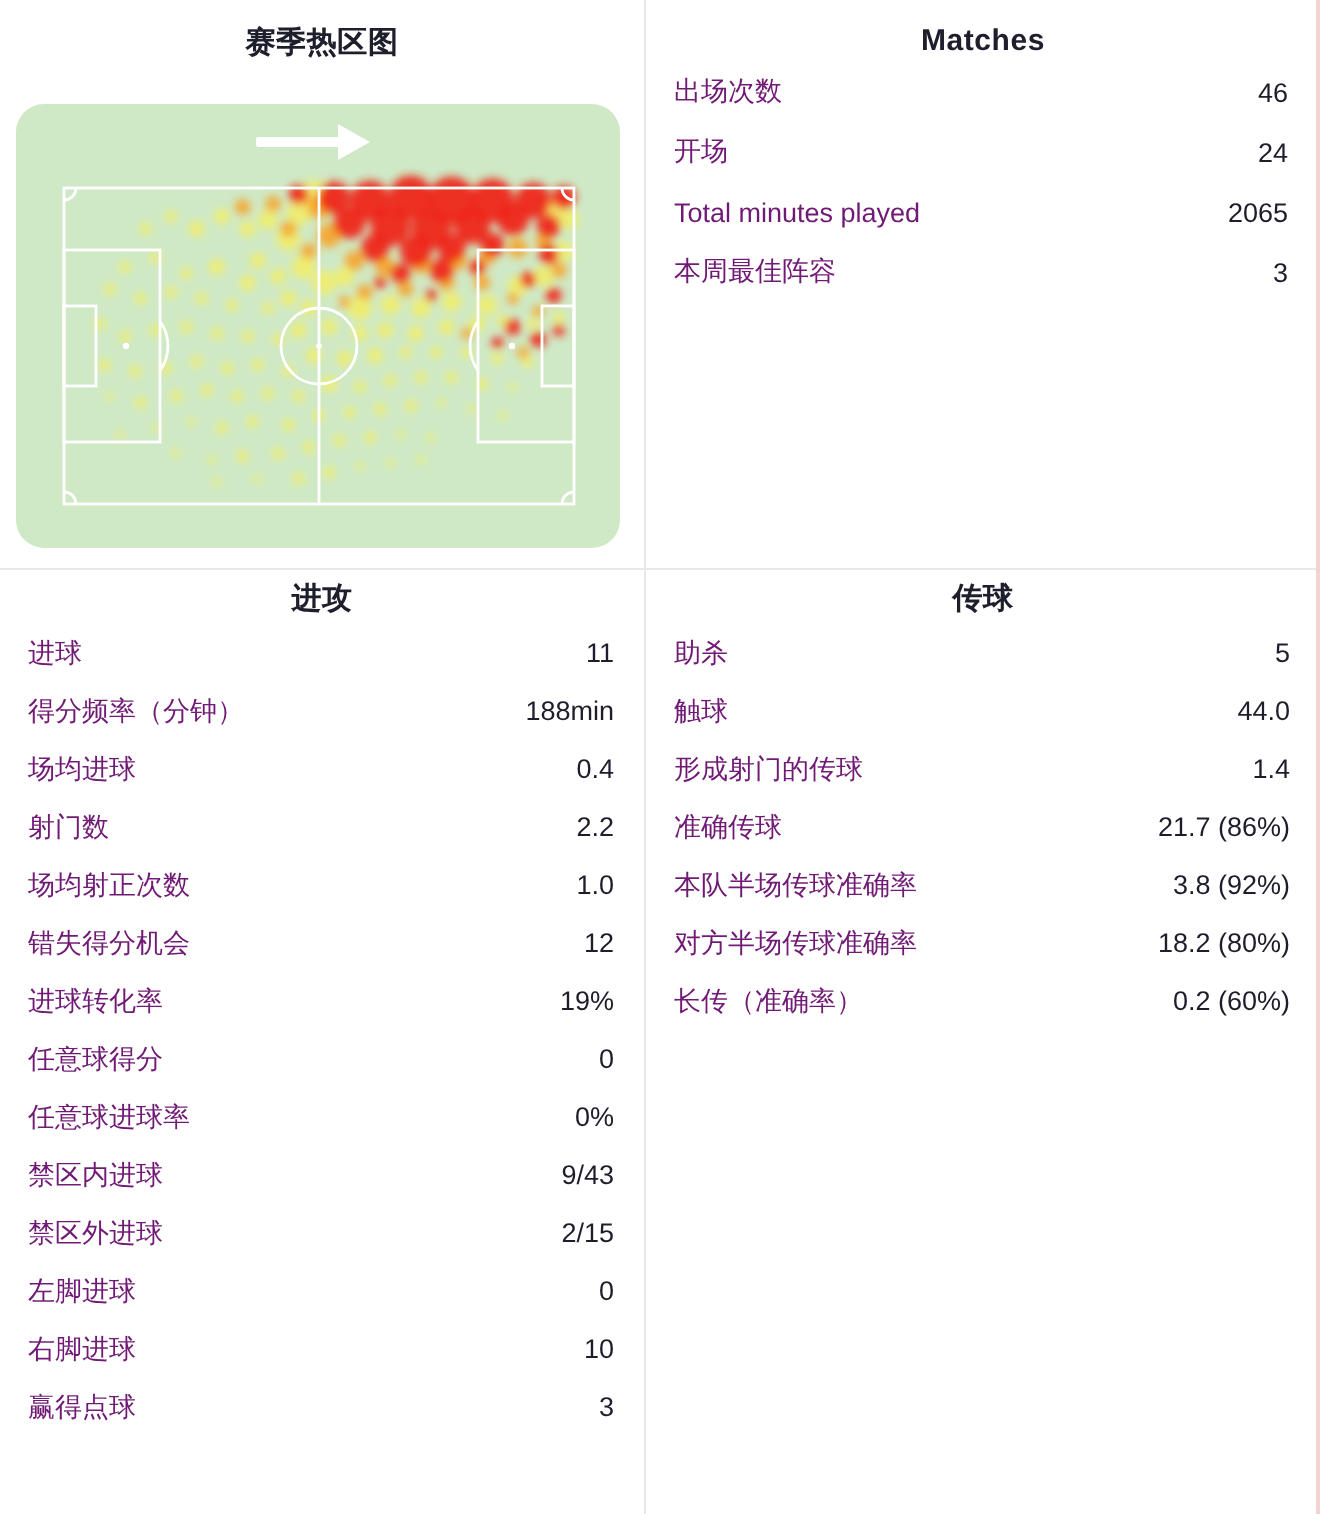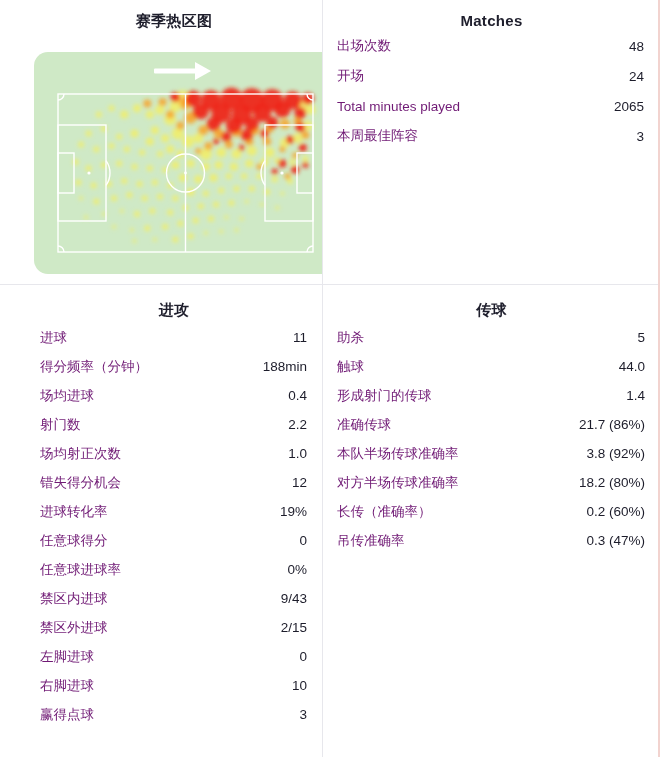--- a/index.html
+++ b/index.html
@@ -11,31 +11,31 @@
     position: relative;
   }
   .grid {
     display: grid;
     grid-template-columns: 323px 1fr;
     grid-template-rows: 285px 1fr;
     width: 660px;
     height: 757px;
   }
   .cell { overflow: hidden; }
-  .cell.left   { border-right: 1px solid #e7e7ec; padding-left: 26px; }
+  .cell.left   { border-right: 1px solid #e7e7ec; }
   .cell.top    { border-bottom: 1px solid #e7e7ec; }
   .panel-title {
     font-size: 15px;
     font-weight: bold;
     text-align: center;
     color: #1e1e2c;
     margin-top: 12px;
     letter-spacing: .3px;
   }
-  .bottom .panel-title { margin-top: 16px; }
+  .bottom .panel-title { margin-top: 5px; }
 
   
   .pitch-card {
     width: 302px;
     height: 222px;
     margin: 21px 0 0 8px;
     border-radius: 14px;
     overflow: hidden;
     background: #cfe9c6;
   }
@@ -272,21 +272,21 @@
       </svg>
     </div>
   </section>
 
   <section class="cell top">
     <h2 class="panel-title">Matches</h2>
     <div class="rows">
 
         <div class="stat-row">
           <span class="stat-label">出场次数</span>
-          <span class="stat-value">48</span>
+          <span class="stat-value">46</span>
         </div>
 
         <div class="stat-row">
           <span class="stat-label">开场</span>
           <span class="stat-value">24</span>
         </div>
 
 
         <div class="stat-row">
           <span class="stat-label">Total minutes played</span>
@@ -410,23 +410,19 @@
         <div class="stat-row">
           <span class="stat-label">对方半场传球准确率</span>
           <span class="stat-value">18.2 (80%)</span>
         </div>
 
         <div class="stat-row">
           <span class="stat-label">长传（准确率）</span>
           <span class="stat-value">0.2 (60%)</span>
         </div>
 
-        <div class="stat-row">
-          <span class="stat-label">吊传准确率</span>
-          <span class="stat-value">0.3 (47%)</span>
-        </div>
 
       </div>
   </section>
 
 </div>
 
 <div class="scrollbar"></div>
 
 </body></html>

